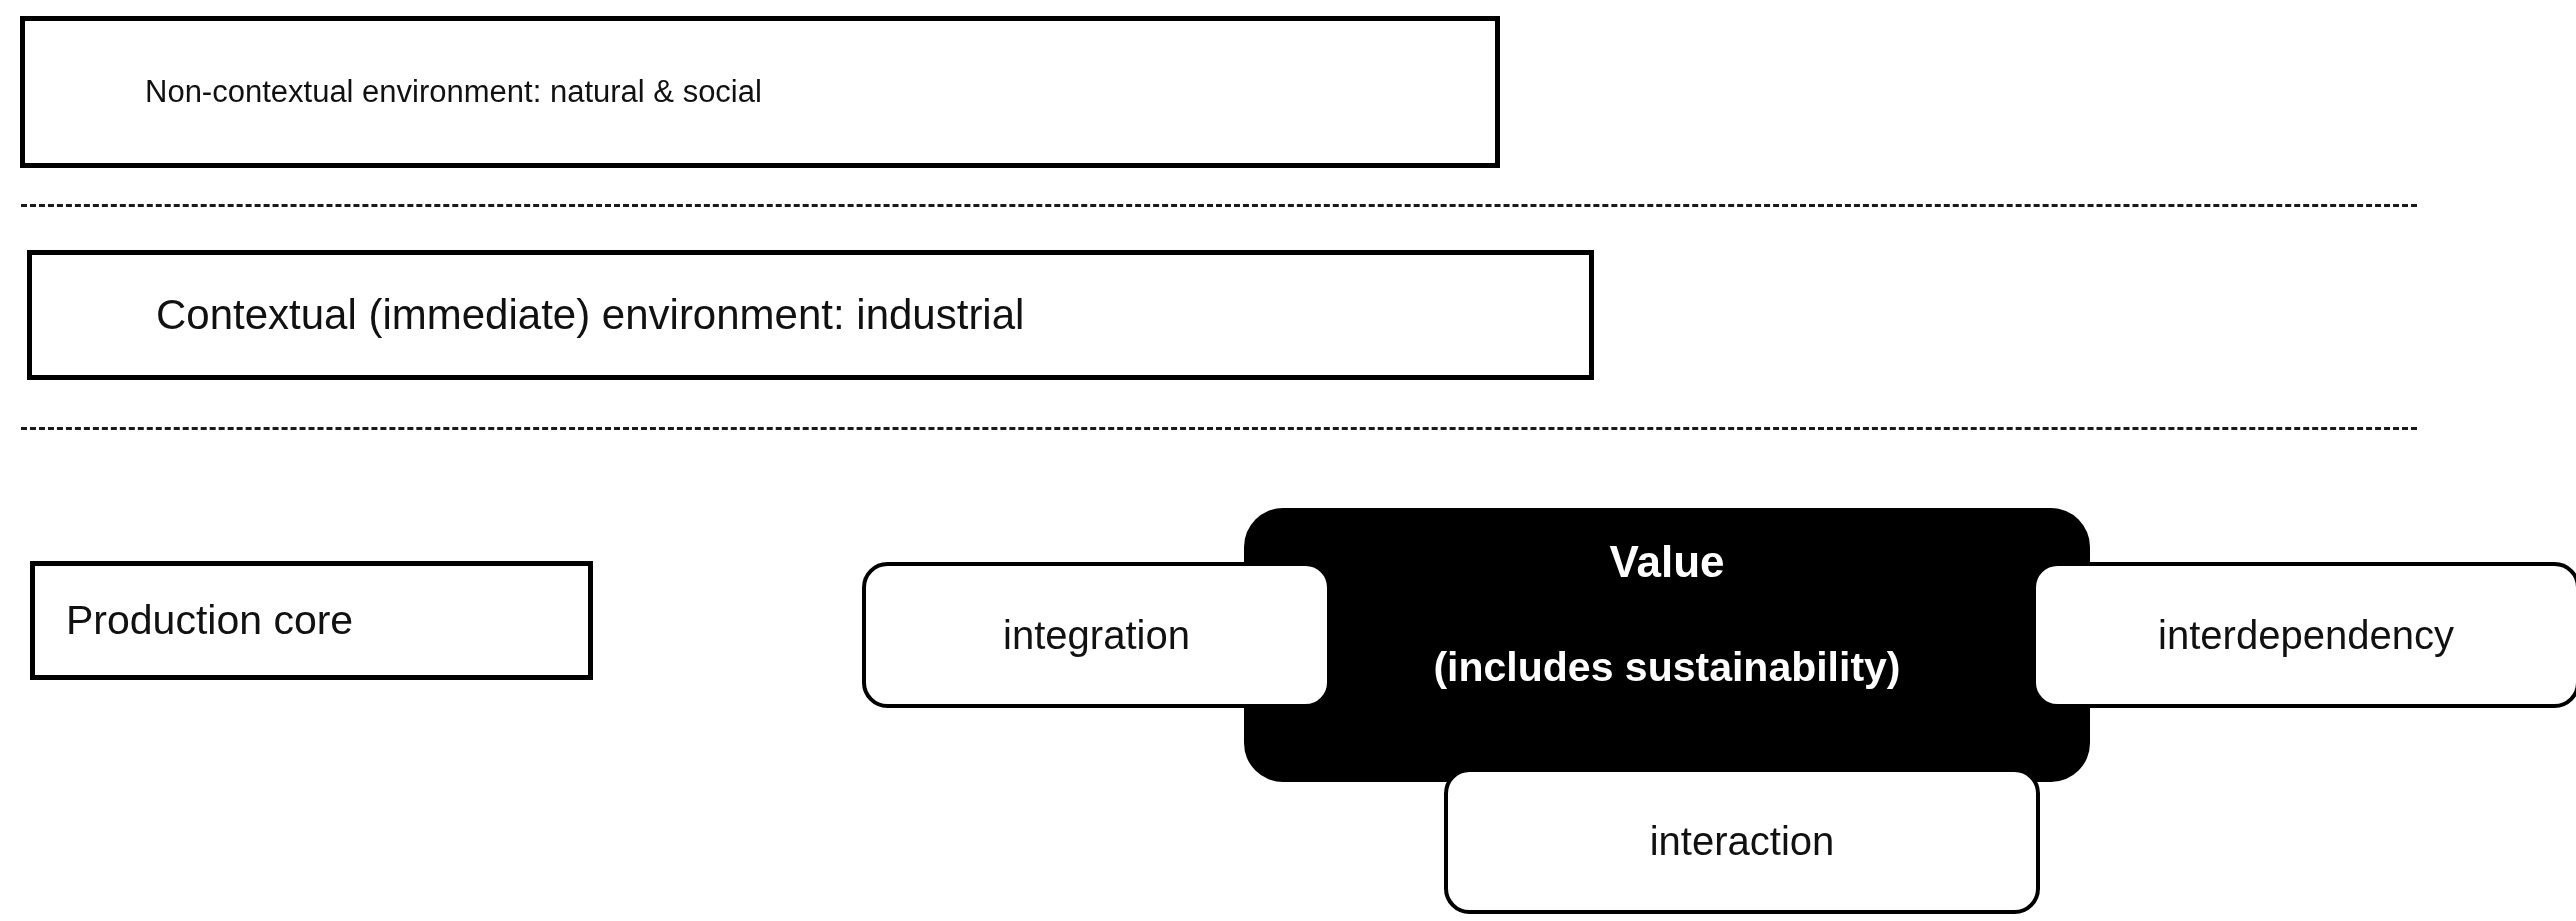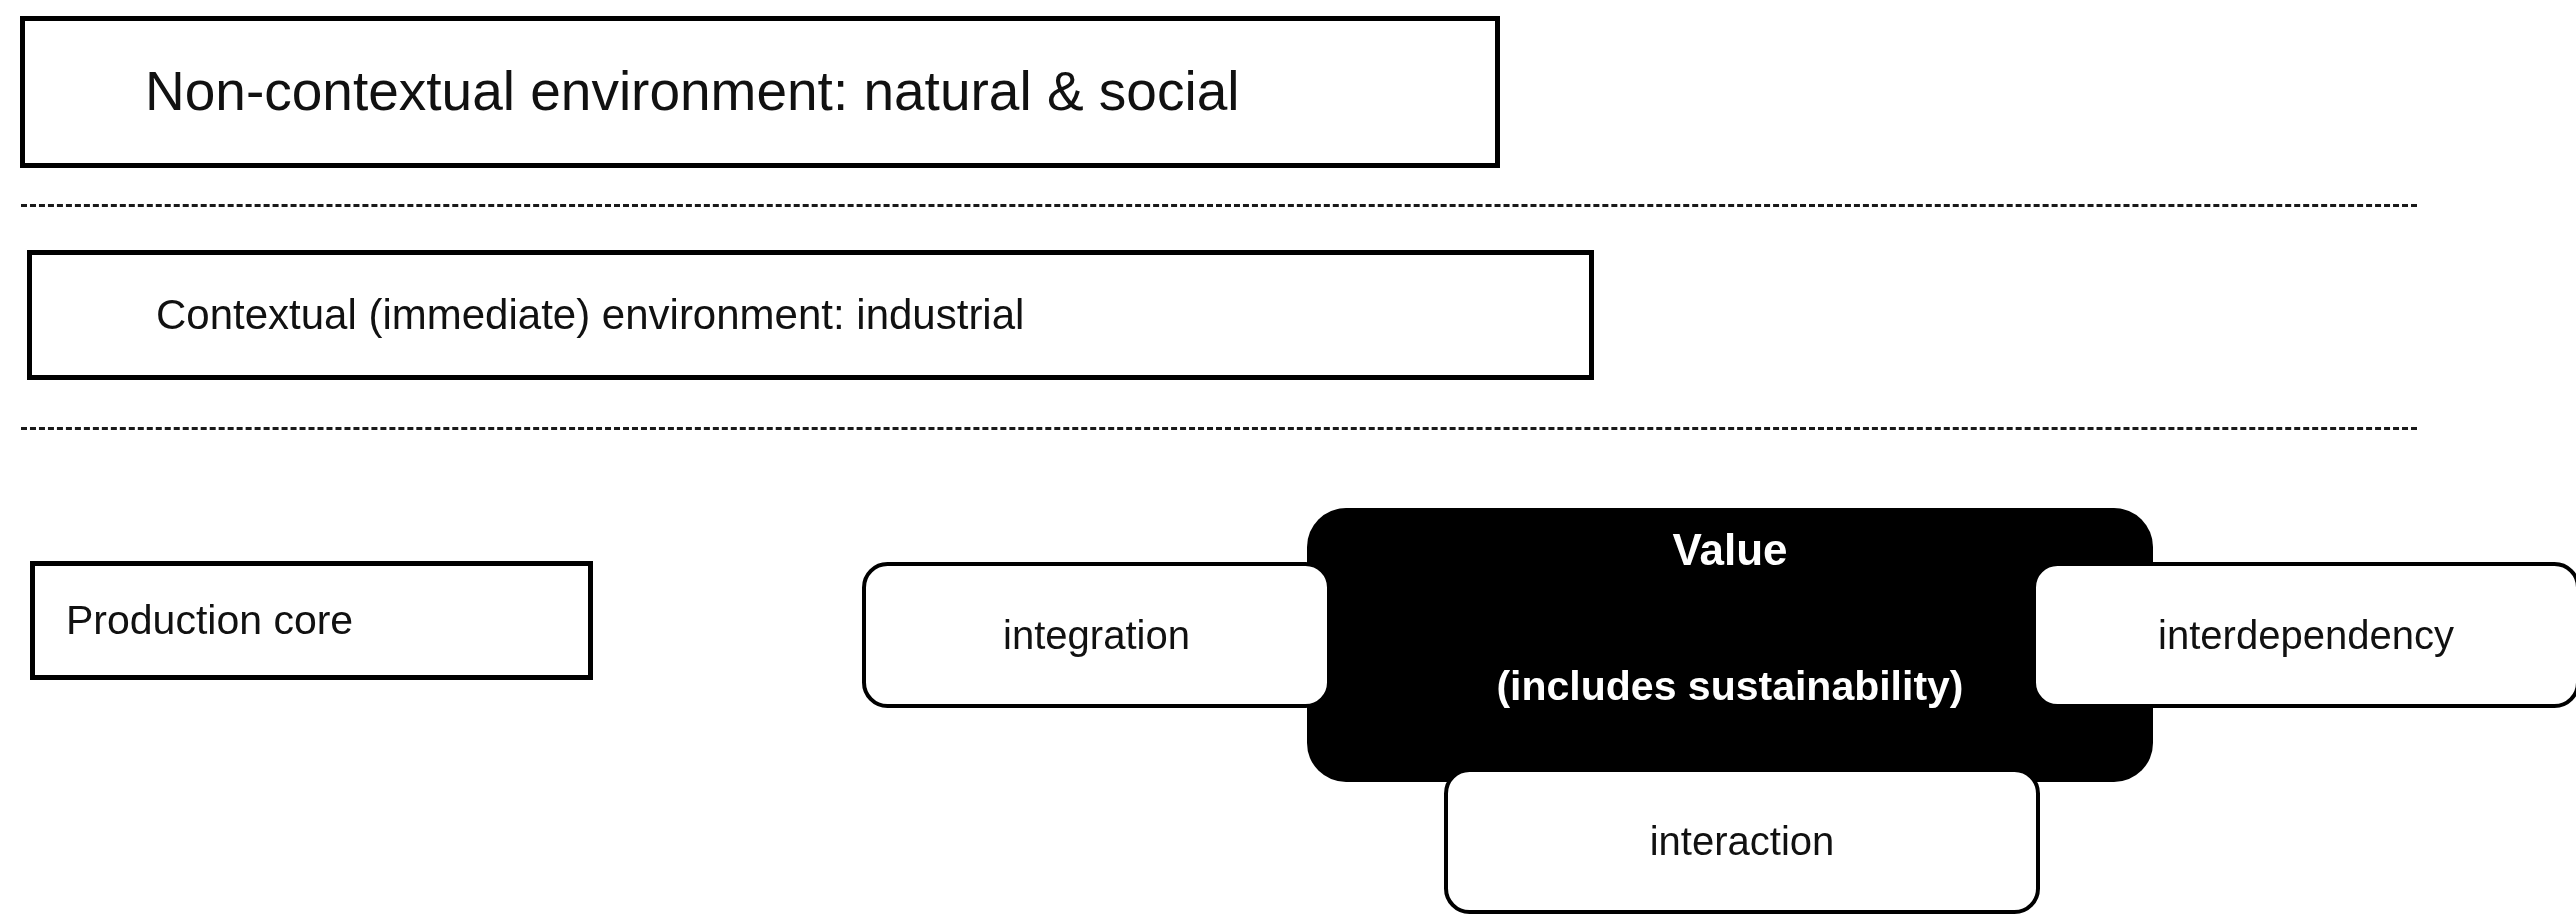--- a/index.html
+++ b/index.html
@@ -25,21 +25,21 @@
     box-sizing: border-box;
     background: #ffffff;
     border: 5.3px solid #000000;
     display: flex;
     align-items: center;
     justify-content: flex-start;
     z-index: 2;
   }
   .layer-box .layer-label {
     color: #111111;
-    font-size: 55px;
+    font-size: 31px;
     line-height: 1.05;
     white-space: nowrap;
     font-weight: 400;
   }
 
   #box-noncontextual {
     left: 20px;
     top: 16px;
     width: 1480px;
     height: 152px;
@@ -76,48 +76,48 @@
   }
   #divider-bottom {
     left: 21px;
     top: 427px;
     width: 2396px;
   }
 
   
   #value-core {
     position: absolute;
-    left: 1307px;
+    left: 1244px;
     top: 508px;
     width: 846px;
     height: 274px;
     background: #000000;
     border-radius: 39px;
     z-index: 3;
     display: flex;
     flex-direction: column;
     align-items: center;
     justify-content: flex-start;
     box-sizing: border-box;
-    padding-top: 18px;
+    padding-top: 30px;
   }
   #value-core .value-title {
     color: #ffffff;
     font-size: 44px;
     font-weight: 700;
     line-height: 1.1;
     white-space: nowrap;
   }
   #value-core .value-subtitle {
     color: #ffffff;
     font-size: 41px;
     font-weight: 700;
     line-height: 1.1;
     white-space: nowrap;
-    margin-top: 90px;
+    margin-top: 59px;
   }
 
   
   .pill {
     position: absolute;
     box-sizing: border-box;
     background: #ffffff;
     border: 4.5px solid #000000;
     border-radius: 25.5px;
     z-index: 4;

